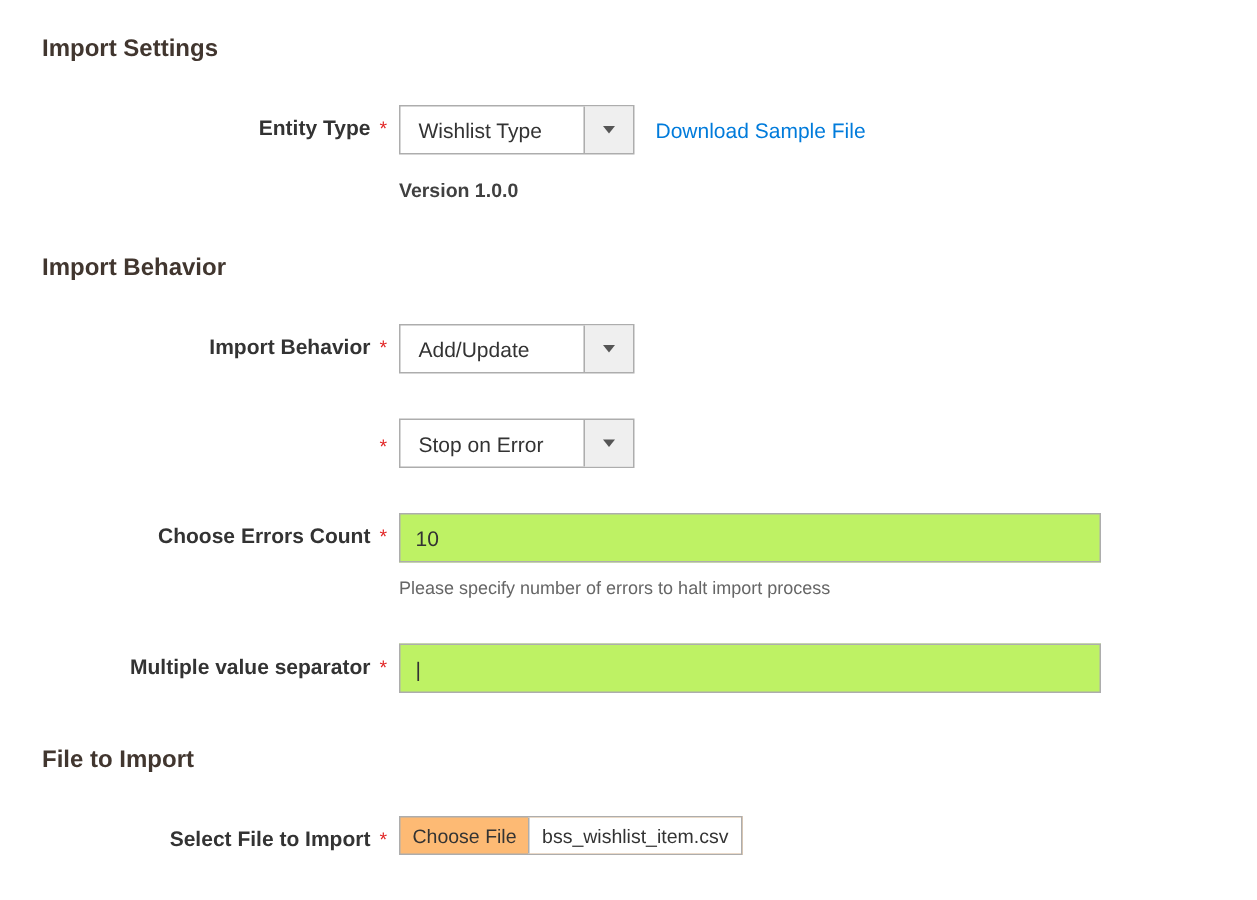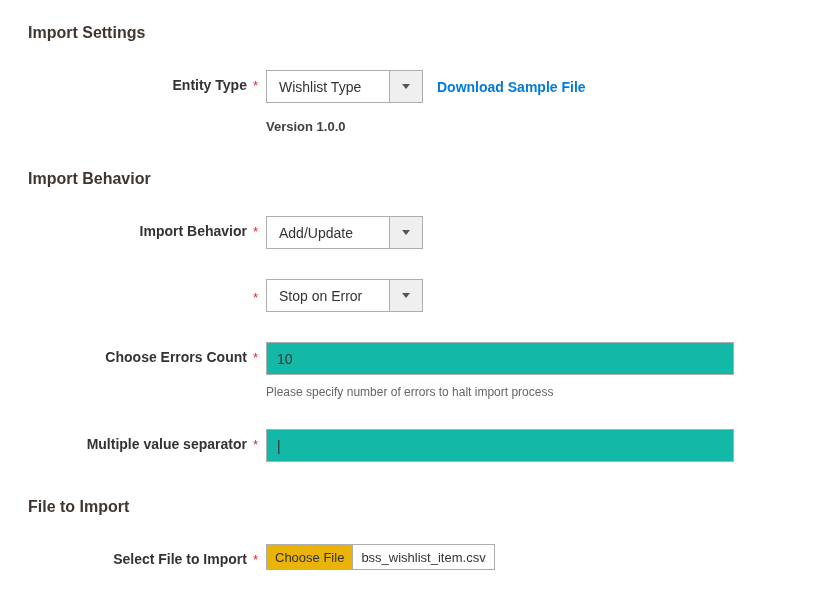--- a/index.html
+++ b/index.html
@@ -89,54 +89,53 @@
       border-top: 5px solid #555;
     }
     .link {
       color: #007bdb;
       font-size: 14px;
       cursor: pointer;
       margin-left: 14px;
       display: inline-flex;
       align-items: center;
       height: 33px;
-      font-weight: bold;
     }
     .version-note {
       font-size: 13px;
       color: #404040;
       margin-top: 16px;
       font-weight: bold;
     }
     .text-input {
       width: 468px;
       height: 33px;
       border: 1px solid #adadad;
       padding: 0 10px;
       font-size: 14px;
       color: #333;
-      background: #14b8a6;
+      background: #bef264;
     }
     .text-input.cursor-active {
       caret-color: #333;
     }
     .field-note {
       font-size: 12px;
       color: #666;
       margin-top: 10px;
     }
     .behavior-second {
       margin-top: 30px;
     }
     .file-group {
       display: inline-flex;
       align-items: center;
       border: 1px solid #adadad;
       height: 26px;
-      background: #eab308;
+      background: #fdba74;
       font-size: 13px;
       cursor: pointer;
     }
     .file-btn {
       padding: 0 8px;
       display: flex;
       align-items: center;
       height: 100%;
       color: #333;
     }

